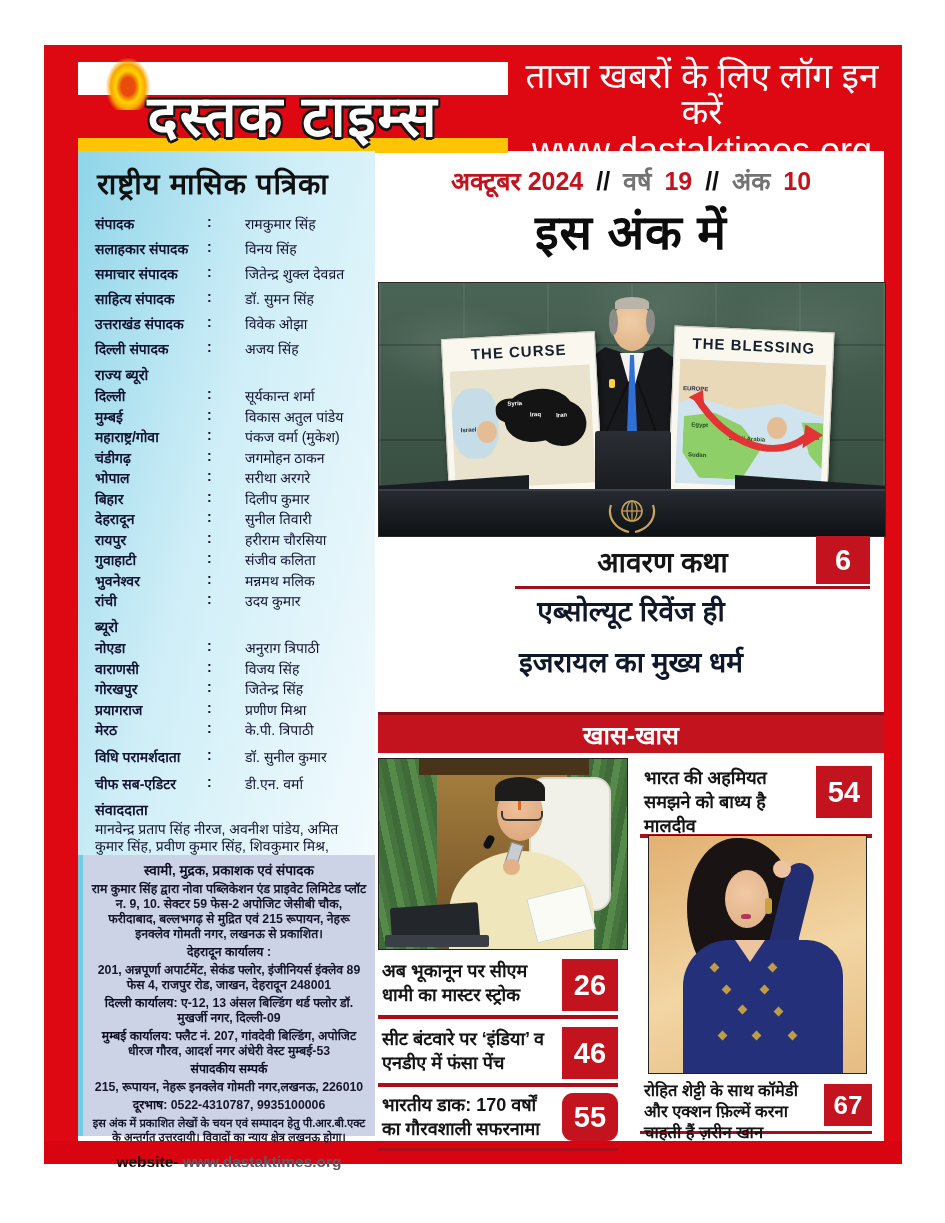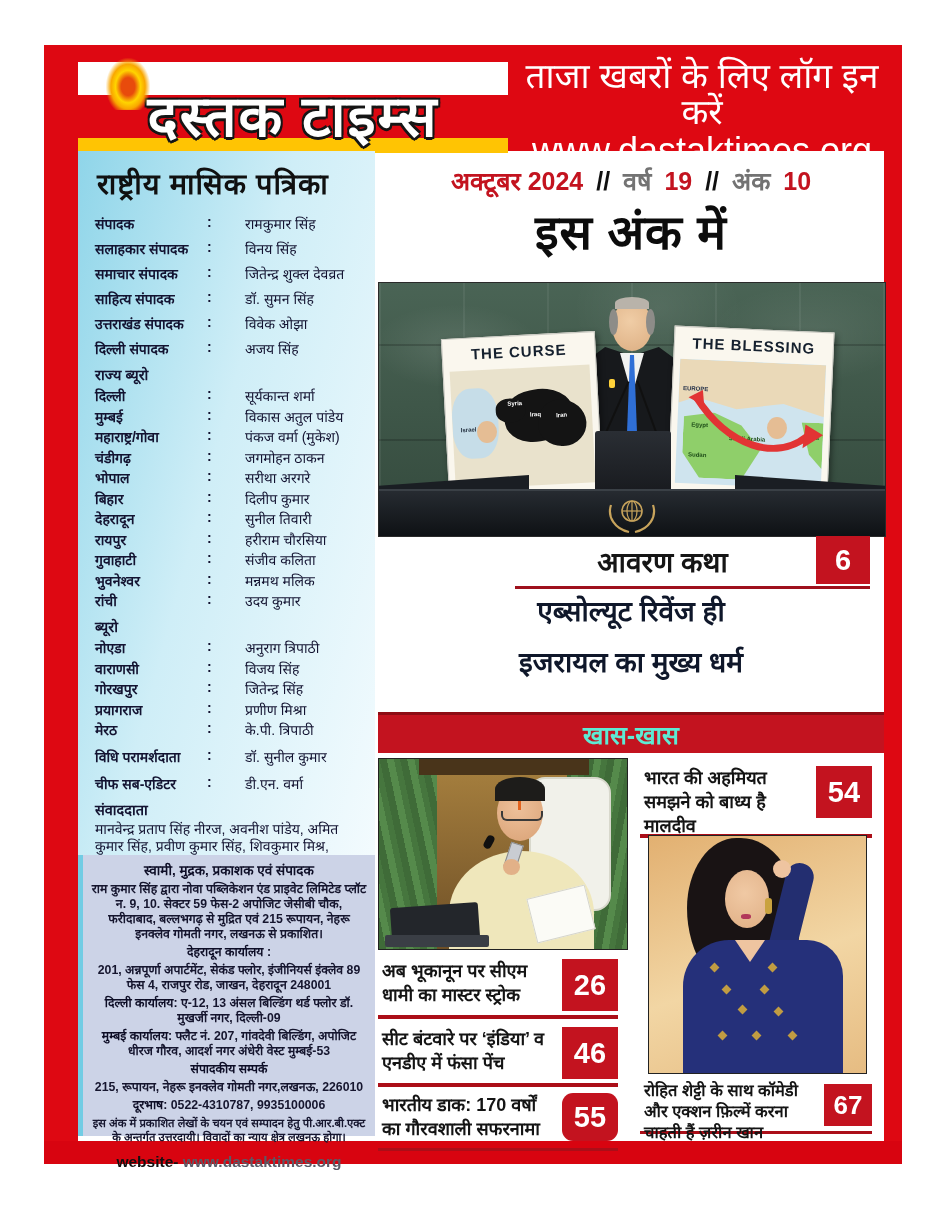--- a/index.html
+++ b/index.html
@@ -128,21 +128,21 @@
   .kicker-text{position:absolute;left:0;right:60px;top:4px;text-align:center;
     font-size:28px;font-weight:bold;color:#151515;}
   .page-box{background:#c3131f;color:#fff;display:flex;align-items:center;justify-content:center;
     font-weight:bold;}
   .box14{position:absolute;right:0;top:-2px;width:54px;height:48px;font-size:29px;}
   .headline{left:385px;top:586px;width:492px;text-align:center;
     font-size:28px;line-height:51px;font-weight:800;color:#0f172a;}
 
   
   .khas-bar{left:378px;top:712px;width:506px;height:41px;background:#c3131f;border-top:3px solid #8e0c14;
-    color:#5eead4;font-size:25px;font-weight:bold;display:flex;align-items:center;justify-content:center;
+    color:#ffffff;font-size:25px;font-weight:bold;display:flex;align-items:center;justify-content:center;
     box-sizing:border-box;}
 
   
   .hl-item{position:absolute;border-bottom:4px solid #ab0e18;box-sizing:border-box;}
   .hl-title{font-size:18px;font-weight:bold;color:#141414;line-height:24px;padding:2px 66px 0 4px;}
   .hl-page{position:absolute;right:0;top:2px;width:56px;height:52px;font-size:29px;}
   .it54{left:640px;top:764px;width:232px;height:74px;}
   .it26{left:378px;top:957px;width:240px;height:62px;}
   .it46{left:378px;top:1025px;width:240px;height:62px;}
   .it55{left:378px;top:1091px;width:240px;height:60px;border-bottom-width:3px;}

